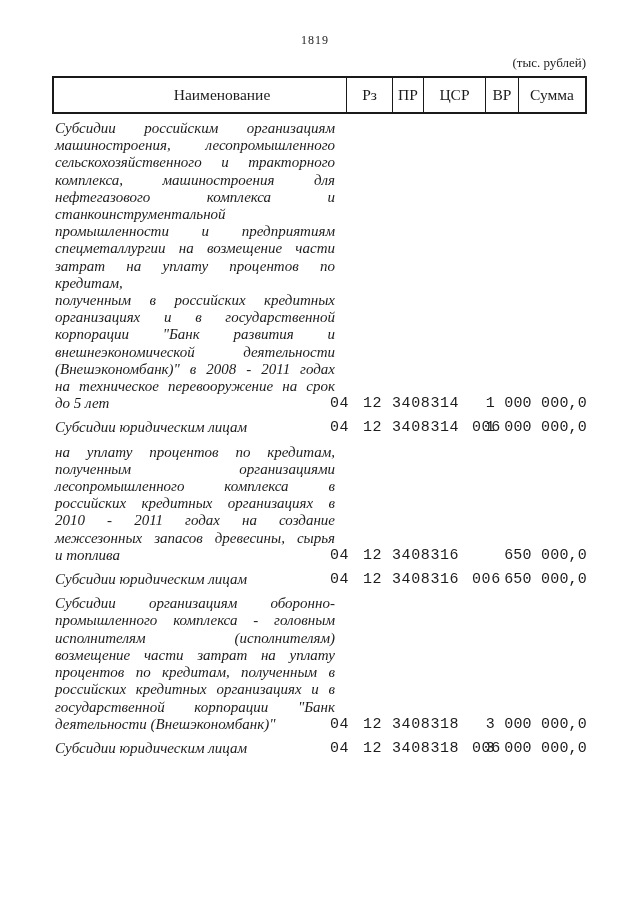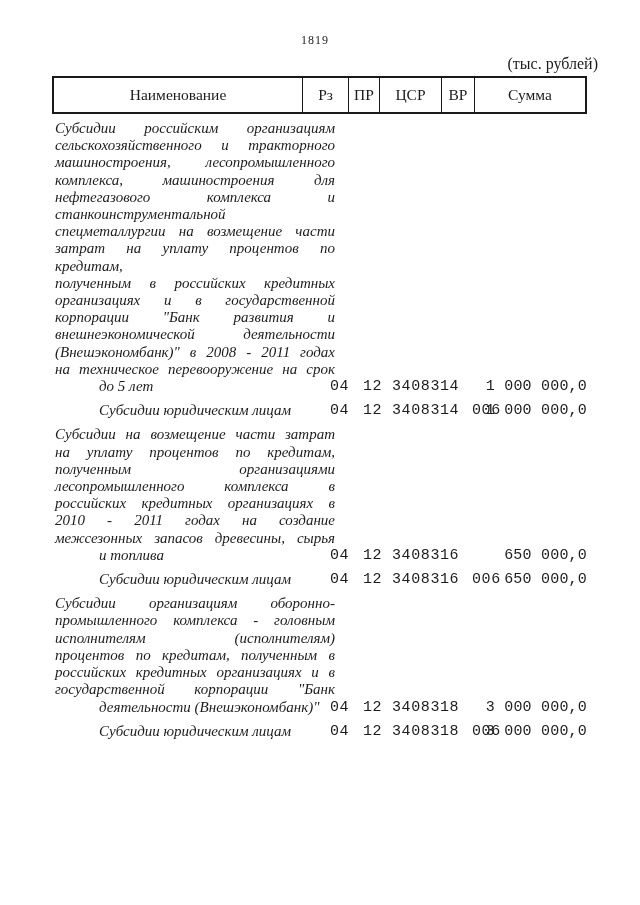--- a/index.html
+++ b/index.html
@@ -20,34 +20,35 @@
     top: 33px;
     left: 0;
     width: 630px;
     text-align: center;
     font-size: 12px;
     letter-spacing: 1px;
   }
   .units-note {
     position: absolute;
     top: 55px;
-    right: 42px;
-    font-size: 16px;
+    right: 54px;
+    font-size: 13px;
   }
   .thead {
     position: absolute;
     left: 52px;
     top: 76px;
     width: 535px;
     height: 38px;
     border: 2px solid #1a1a1a;
     display: grid;
     grid-template-columns: 249px 46px 31px 62px 33px auto;
     box-sizing: border-box;
     background: #ffffff;
+    padding-left: 44px;
   }
   .thead .cell {
     border-right: 1.5px solid #1a1a1a;
     display: flex;
     align-items: center;
     justify-content: center;
     font-size: 15.5px;
     box-sizing: border-box;
   }
   .thead .cell:last-child { border-right: none; }
@@ -64,21 +65,20 @@
     margin-bottom: 7px;
   }
   .name { width: 280px; font-style: italic; }
   .line {
     text-align: justify;
     text-align-last: justify;
   }
   .line.last {
     text-align: right;
     text-align-last: left;
-    margin-left: 44px;
   }
   .val {
     position: absolute;
     bottom: 0;
     white-space: nowrap;
     letter-spacing: 0.6px;
     font-family: Liberation Mono, monospace;
   }
   .val.rz  { left: 275px; }
   .val.pr  { left: 308px; }
@@ -98,25 +98,26 @@
   <div class="cell">ПР</div>
   <div class="cell">ЦСР</div>
   <div class="cell">ВР</div>
   <div class="cell">Сумма</div>
 </div>
 
 <div class="content">
     <div class="row">
       <div class="name">
         <div class="line">Субсидии российским организациям</div>
+        <div class="line">машиностроения, лесопромышленного</div>
         <div class="line">сельскохозяйственного и тракторного</div>
-        <div class="line">машиностроения, лесопромышленного</div>
         <div class="line">комплекса, машиностроения для</div>
         <div class="line">нефтегазового комплекса и</div>
         <div class="line">станкоинструментальной</div>
+        <div class="line">промышленности и предприятиям</div>
         <div class="line">спецметаллургии на возмещение части</div>
         <div class="line">затрат на уплату процентов по кредитам,</div>
         <div class="line">полученным в российских кредитных</div>
         <div class="line">организациях и в государственной</div>
         <div class="line">корпорации "Банк развития и</div>
         <div class="line">внешнеэкономической деятельности</div>
         <div class="line">(Внешэкономбанк)" в 2008 - 2011 годах</div>
         <div class="line">на техническое перевооружение на срок</div>
         <div class="line last">до 5 лет</div>
       </div>
@@ -130,21 +131,20 @@
         <div class="line last">Субсидии юридическим лицам</div>
       </div>
       <span class="val rz">04</span>
       <span class="val pr">12</span>
       <span class="val csr">3408314</span>
       <span class="val vr">006</span>
       <span class="val sum">1 000 000,0</span>
     </div>
     <div class="row">
       <div class="name">
-        <div class="line">Субсидии на возмещение части затрат</div>
         <div class="line">на уплату процентов по кредитам,</div>
         <div class="line">полученным организациями</div>
         <div class="line">лесопромышленного комплекса в</div>
         <div class="line">российских кредитных организациях в</div>
         <div class="line">2010 - 2011 годах на создание</div>
         <div class="line">межсезонных запасов древесины, сырья</div>
         <div class="line last">и топлива</div>
       </div>
       <span class="val rz">04</span>
       <span class="val pr">12</span>
@@ -159,20 +159,21 @@
       <span class="val pr">12</span>
       <span class="val csr">3408316</span>
       <span class="val vr">006</span>
       <span class="val sum">650 000,0</span>
     </div>
     <div class="row">
       <div class="name">
         <div class="line">Субсидии организациям оборонно-</div>
         <div class="line">промышленного комплекса - головным</div>
         <div class="line">исполнителям (исполнителям)</div>
+        <div class="line">возмещение части затрат на уплату</div>
         <div class="line">процентов по кредитам, полученным в</div>
         <div class="line">российских кредитных организациях и в</div>
         <div class="line">государственной корпорации "Банк</div>
         <div class="line last">деятельности (Внешэкономбанк)"</div>
       </div>
       <span class="val rz">04</span>
       <span class="val pr">12</span>
       <span class="val csr">3408318</span>
       <span class="val sum">3 000 000,0</span>
     </div>

